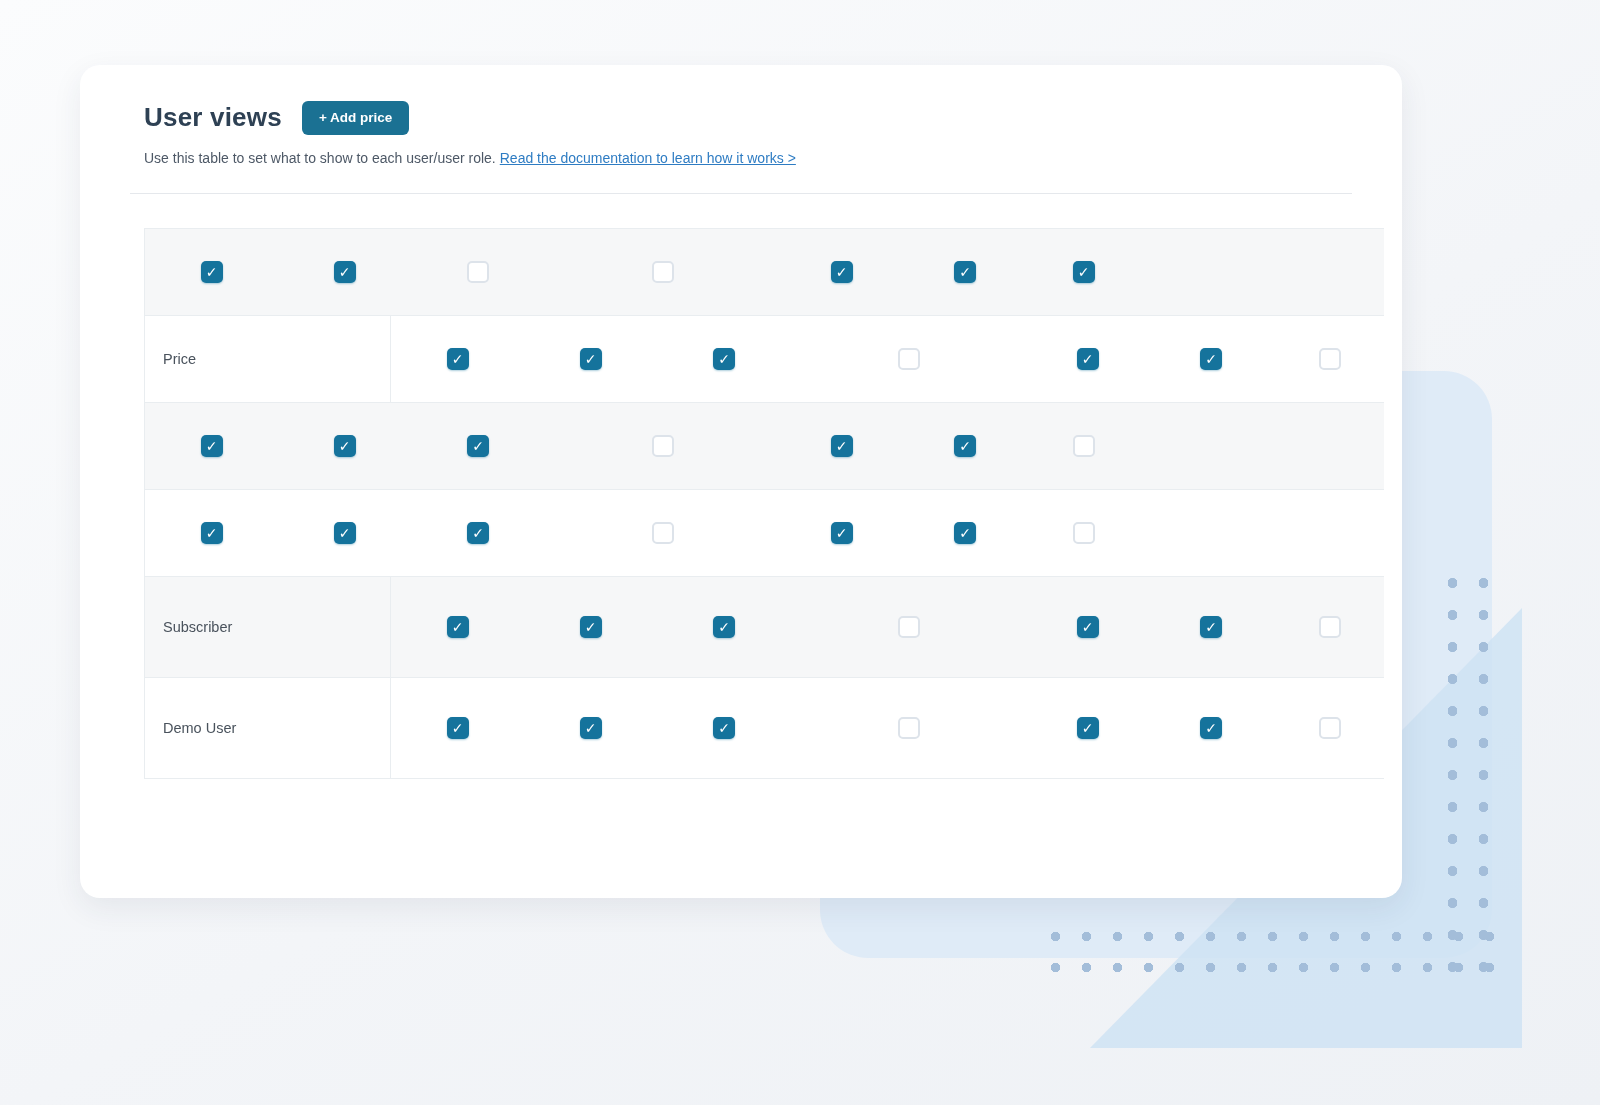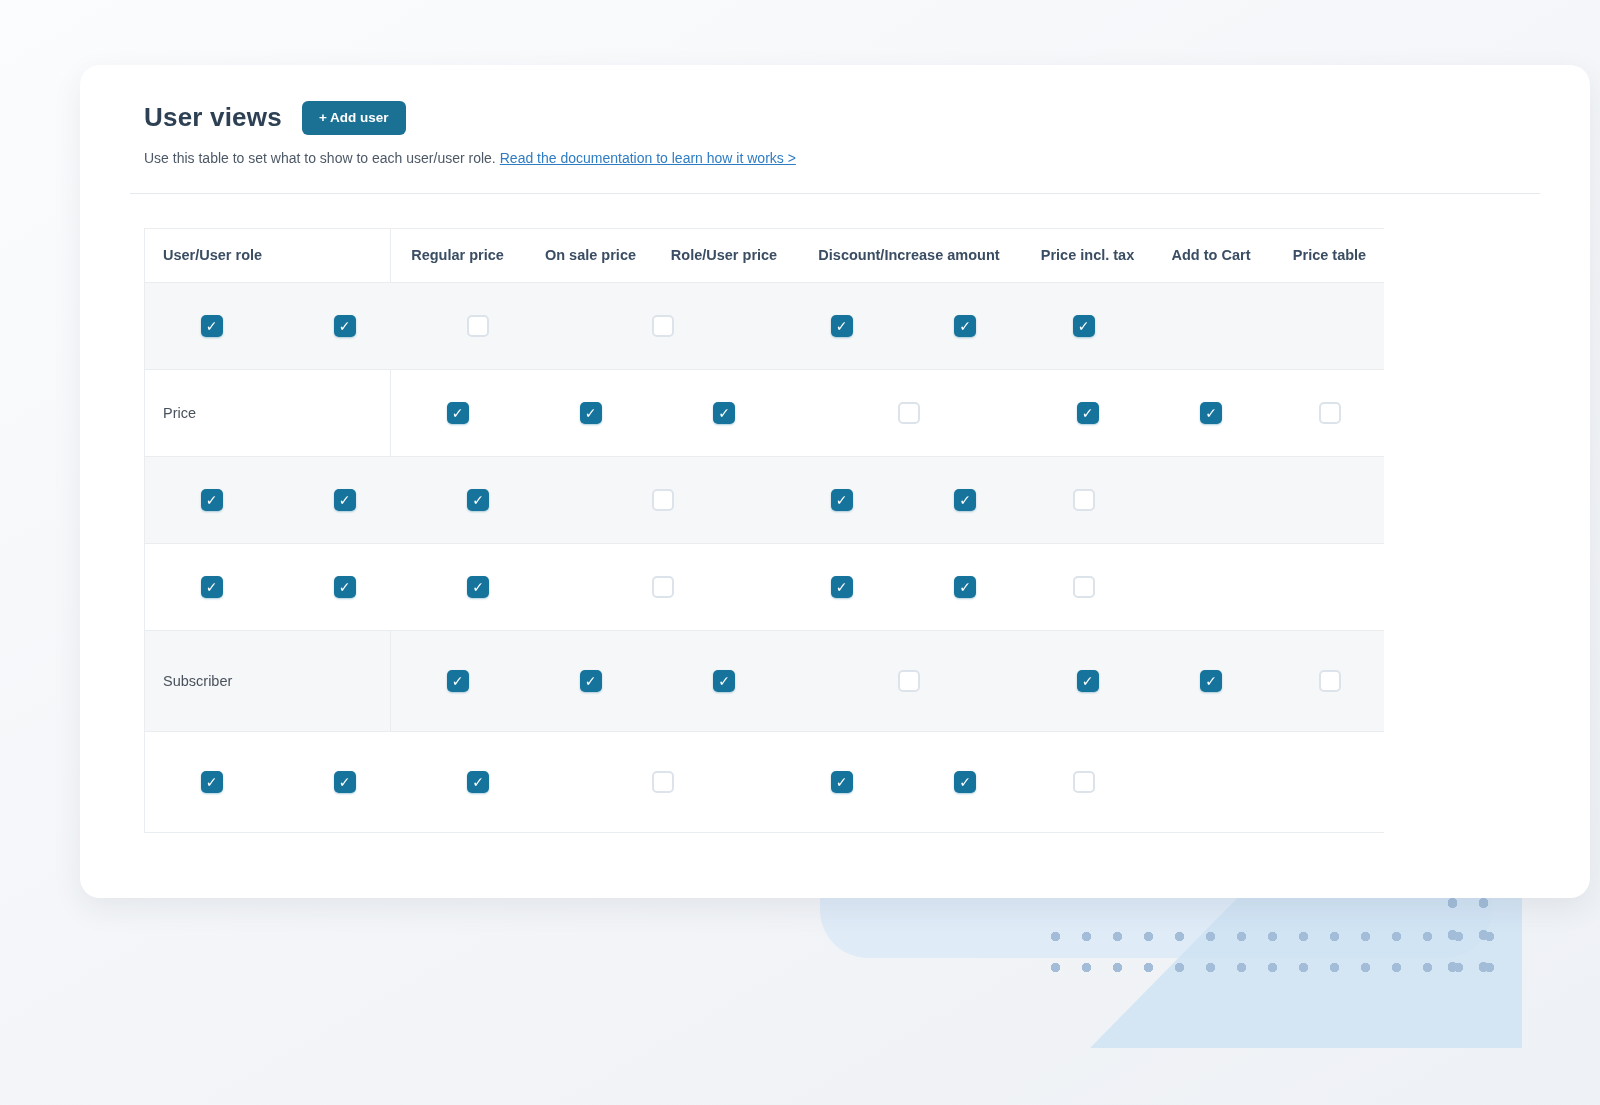--- a/index.html
+++ b/index.html
@@ -11,21 +11,21 @@
   .deco-rect{position:absolute;left:820px;top:371px;width:672px;height:587px;
     border-radius:48px;background:var(--decor-blue,#dfebf7);}
   .deco-triangle{position:absolute;left:1090px;top:608px;width:432px;height:440px;
     background:var(--decor-triangle,#cfe3f3);opacity:.85;
     clip-path:polygon(0% 100%,100% 0%,100% 100%);}
   .dots{position:absolute;background-image:radial-gradient(circle 5px at center,var(--decor-dot,#a3bdd9) 98%,transparent 100%);}
   .dots-h{left:1040px;top:921px;width:465px;height:62px;background-size:31px 31px;}
   .dots-v{left:1437px;top:567px;width:62px;height:416px;background-size:31px 32px;}
 
   
-  .card{position:absolute;left:80px;top:65px;width:1510px;height:833px;
+  .card{position:absolute;left:80px;top:65px;width:1322px;height:833px;
     background:var(--card-bg,#fff);border-radius:20px;
     box-shadow:0 10px 30px rgba(35,55,80,.08);
     padding:36px 64px 0 64px;}
   .card-header{display:flex;align-items:center;gap:20px;}
   .page-title{margin:0;font-size:26px;font-weight:600;color:var(--title-text,#2e4154);letter-spacing:.2px;}
   .btn-add{border:none;cursor:pointer;background:var(--button-bg,#1b7193);color:var(--button-text,#fff);
     font-size:13.5px;font-weight:700;padding:10px 17px;border-radius:6px;line-height:1;}
   .desc{margin:15px 0 0 0;font-size:14px;color:var(--body-text,#4d5866);}
   .doc-link{color:var(--link,#2e7cc3);text-decoration:underline;cursor:pointer;margin-left:4px;}
   .divider{height:1px;background:#e5e8ec;margin:27px -14px 0 -14px;}
@@ -55,38 +55,26 @@
 
 <div class="stage">
   <div class="deco-rect"></div>
   <div class="deco-triangle"></div>
   <div class="dots dots-h"></div>
   <div class="dots dots-v"></div>
 
   <div class="card">
     <div class="card-header">
       <h1 class="page-title">User views</h1>
-      <button class="btn-add">+ Add user</button>
+      <button class="btn-add">+ Add price</button>
     </div>
     <p class="desc"><span>Use this table to set what to show to each user/user role.</span><a class="doc-link" href="#">Read the documentation to learn how it works &gt;</a></p>
     <div class="divider"></div>
 
     <div class="table-wrap">
-      <div class="thead" id="thead">
-          <div class="tr">
-            <div class="th first" style="width: 246px;">User/User role</div>
-            <div class="th" style="width: 133px;">Regular price</div>
-            <div class="th" style="width: 133px;">On sale price</div>
-            <div class="th" style="width: 134px;">Role/User price</div>
-            <div class="th" style="width: 236px;">Discount/Increase amount</div>
-            <div class="th" style="width: 121px;">Price incl. tax</div>
-            <div class="th" style="width: 126px;">Add to Cart</div>
-            <div class="th" style="width: 111px;">Price table</div>
-          </div>
-        </div>
       <div class="tbody" id="tbody">
           <div class="tr alt" style="height: 87px;">
             <div class="td" style="width: 133px;">
               <div class="checkbox checked" role="checkbox" aria-checked="true">
                 <span class="check-glyph">✓</span>
               </div>
             </div>
             <div class="td" style="width: 133px;">
               <div class="checkbox checked" role="checkbox" aria-checked="true">
                 <span class="check-glyph">✓</span>
@@ -242,20 +230,21 @@
             <div class="td" style="width: 126px;">
               <div class="checkbox checked" role="checkbox" aria-checked="true">
                 <span class="check-glyph">✓</span>
               </div>
             </div>
             <div class="td" style="width: 111px;">
               <div class="checkbox unchecked" role="checkbox" aria-checked="false"></div>
             </div>
           </div>
           <div class="tr" style="height: 101px;">
+            <div class="td first" style="width: 246px;">Demo User</div>
             <div class="td" style="width: 133px;">
               <div class="checkbox checked" role="checkbox" aria-checked="true">
                 <span class="check-glyph">✓</span>
               </div>
             </div>
             <div class="td" style="width: 133px;">
               <div class="checkbox checked" role="checkbox" aria-checked="true">
                 <span class="check-glyph">✓</span>
               </div>
             </div>

